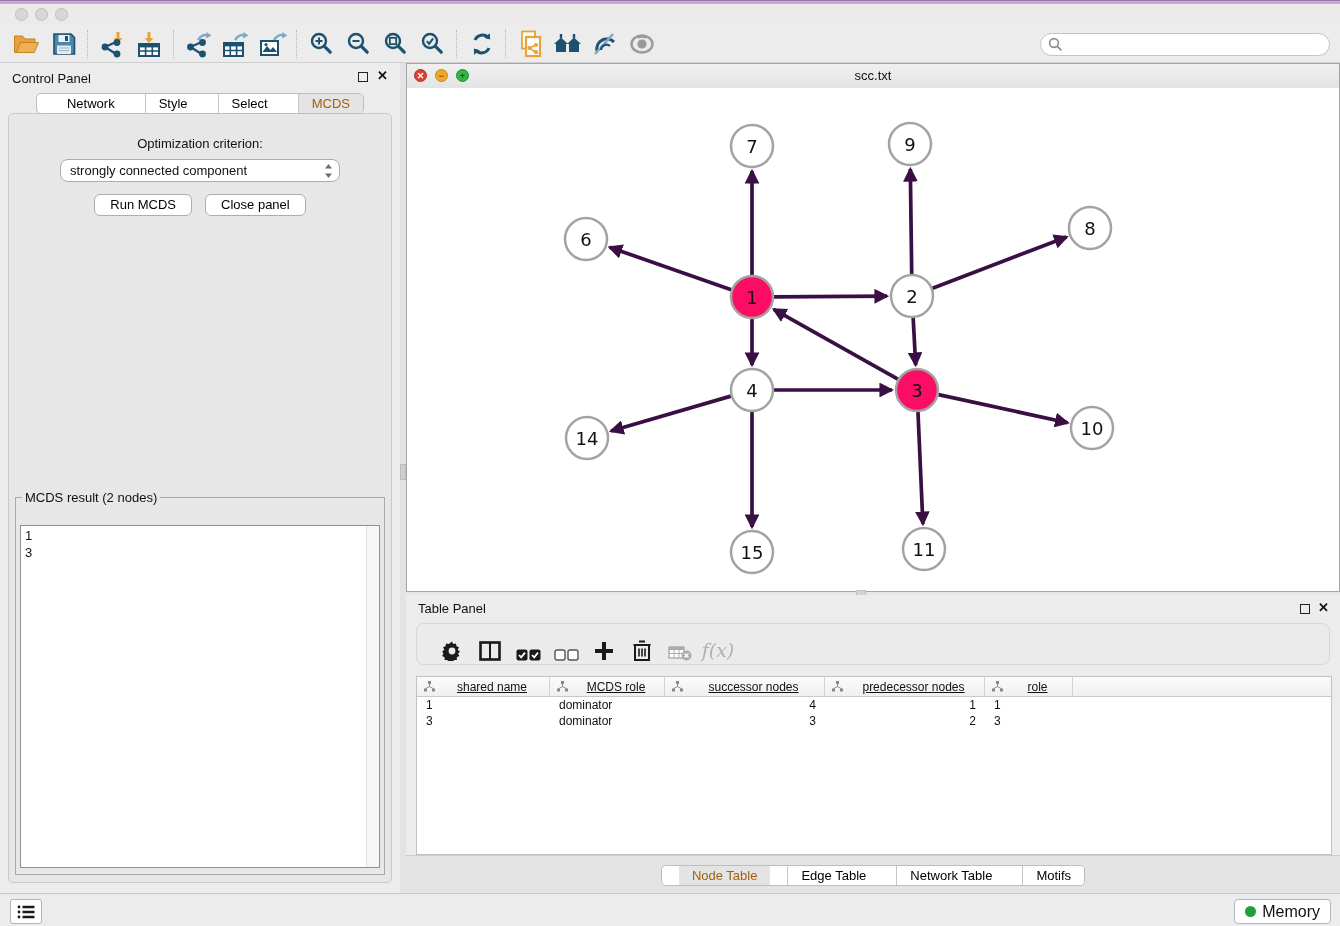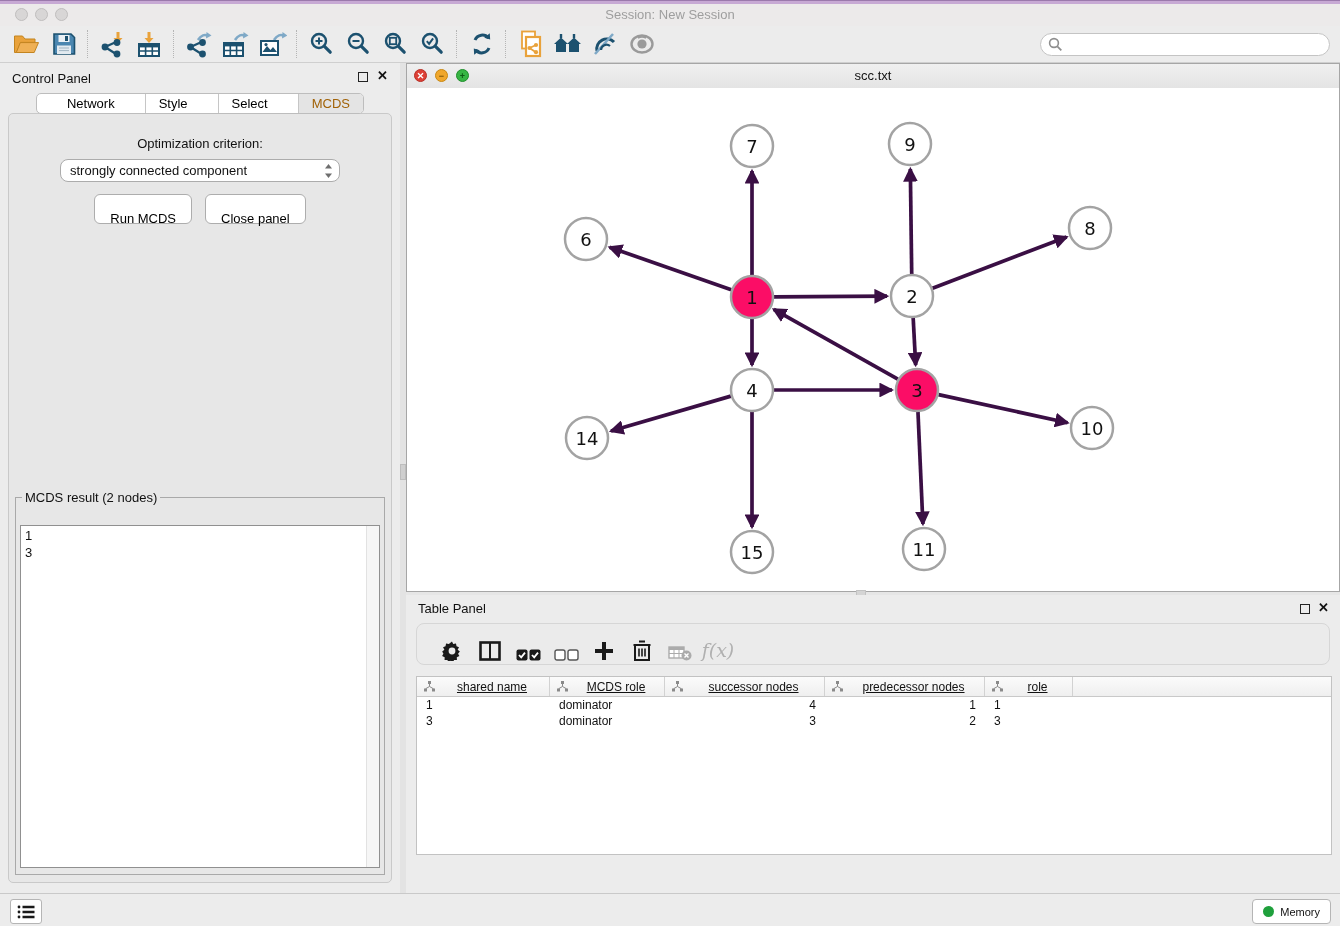--- a/index.html
+++ b/index.html
@@ -34,21 +34,21 @@
   .seg .tab{padding:2px 13px;font-size:13px;background:#FFF;color:#000;border-left:1px solid #C6C6C6;white-space:nowrap;margin-left:17px;}
   .seg .tab:first-child{border-left:none;}
   .seg .tab.active{background:#E4E4E4;color:#a16207;}
   .cp-content{position:absolute;left:8px;right:8px;top:50px;bottom:10px;background:#E7E7E7;
               border:1px solid #C9C9C9;border-radius:5px;}
   .opt-label{margin-top:22px;text-align:center;font-size:13px;}
   .select-box{position:relative;margin:8px auto 0;width:280px;height:23px;background:#FFF;border:1px solid #ACACAC;
               border-radius:8px;box-sizing:border-box;font-size:13px;line-height:21px;padding-left:9px;}
   .select-box svg{position:absolute;right:6px;top:3px;}
   .btn-row{display:flex;justify-content:center;gap:13px;margin-top:12px;}
-  .pbtn{height:22px;padding:14px 15px;background:#FFF;border:1px solid #ADADAD;border-radius:6px;font-size:13px;
+  .pbtn{height:22px;padding:0 15px;background:#FFF;border:1px solid #ADADAD;border-radius:6px;font-size:13px;
         line-height:20px;font-family:"Liberation Sans",sans-serif;}
   fieldset.result-group{position:absolute;left:6px;right:6px;top:376px;bottom:7px;margin:0;
         border:1px solid #A9A9A9;padding:4px;background:transparent;}
   fieldset.result-group legend{font-size:13px;padding:0 3px;margin-left:2px;}
   .result-text{position:absolute;left:4px;right:4px;top:20px;bottom:6px;background:#FFF;border:1px solid #909090;
         font-size:13px;line-height:17px;padding:1px 4px;white-space:pre;overflow:hidden;}
   .result-scroll{position:absolute;right:0;top:0;bottom:0;width:12px;background:#F6F6F6;border-left:1px solid #E2E2E2;}
   
   .v-splitter{position:absolute;left:400px;top:0;bottom:0;width:6px;background:#E3E3E3;}
   .v-splitter .handle{position:absolute;left:0;top:401px;width:6px;height:16px;background:#CFCFCF;border:1px solid #BDBDBD;box-sizing:border-box;}
@@ -82,36 +82,35 @@
   .tr{display:flex;height:16px;font-size:12px;}
   .td{box-sizing:border-box;padding:0 9px;white-space:nowrap;overflow:hidden;line-height:16px;}
   .a-right{text-align:right;} .a-left{text-align:left;}
   .tbl-bottom-strip{position:absolute;left:0;right:0;bottom:0;height:37px;background:#E4E4E4;border-top:1px solid #CCC;}
   .tp-tabs{position:absolute;left:0;right:0;bottom:7px;display:flex;justify-content:center;}
   
   .statusbar{position:absolute;left:0;right:0;bottom:0;height:33px;background:#ECECEC;border-top:1px solid #C9C9C9;box-sizing:border-box;}
   .list-btn{position:absolute;left:10px;top:5px;width:30px;height:23px;background:#FFF;border:1px solid #B5B5B5;border-radius:3px;
             display:flex;align-items:center;justify-content:center;}
   .mem-btn{position:absolute;right:9px;top:5px;height:23px;background:#FFF;border:1px solid #B5B5B5;border-radius:4px;
-            display:flex;align-items:center;gap:6px;padding:0 10px;font-size:11px;}
+            display:flex;align-items:center;gap:6px;padding:0 10px;font-size:16px;}
   .mem-dot{width:11px;height:11px;border-radius:50%;background:#1FA03C;}
   svg{display:block;}
 </style>
 </head>
 <body>
 
 <div id="app">
 
   <div class="desktop-strip"></div>
 
   <div class="titlebar">
     <div class="tl-dot" style="left:15px"></div>
     <div class="tl-dot" style="left:35px"></div>
     <div class="tl-dot" style="left:55px"></div>
-    <div class="win-title">Session: New Session</div>
   </div>
 
   <div class="toolbar">
     <div class="tbtn">
       <svg width="27" height="24" viewBox="0 0 27 24">
           <path d="M1.5 4h8l2.5 3h10v3.4H7.6L3.6 20.5H1.5z" fill="#E9A23B" stroke="#C3841F"></path>
           <path d="M7.3 10.6h18.2l-4.3 9.9H3.3z" fill="#EFB055" stroke="#C3841F"></path>
         </svg>
     </div>
     <div class="tbtn">
@@ -510,20 +509,30 @@
               <div class="tr">
                 <div class="td a-left" style="width: 133px;">3</div>
                 <div class="td a-left" style="width: 115px;">dominator</div>
                 <div class="td a-right" style="width: 160px;">3</div>
                 <div class="td a-right" style="width: 160px;">2</div>
                 <div class="td a-left" style="width: 88px;">3</div>
               </div>
             </div>
         </div>
 
+        <div class="tbl-bottom-strip">
+          <div class="tp-tabs">
+            <div class="seg" id="table-tabs">
+                <div class="tab active">Node Table</div>
+                <div class="tab">Edge Table</div>
+                <div class="tab">Network Table</div>
+                <div class="tab">Motifs</div>
+              </div>
+          </div>
+        </div>
       </div>
     </div>
   </div>
 
   <div class="statusbar">
     <div class="list-btn">
       <svg width="18" height="14" viewBox="0 0 18 14">
           <circle cx="2" cy="2" r="1.4" fill="#1A1A1A"></circle>
           <circle cx="2" cy="7" r="1.4" fill="#1A1A1A"></circle>
           <circle cx="2" cy="12" r="1.4" fill="#1A1A1A"></circle>

